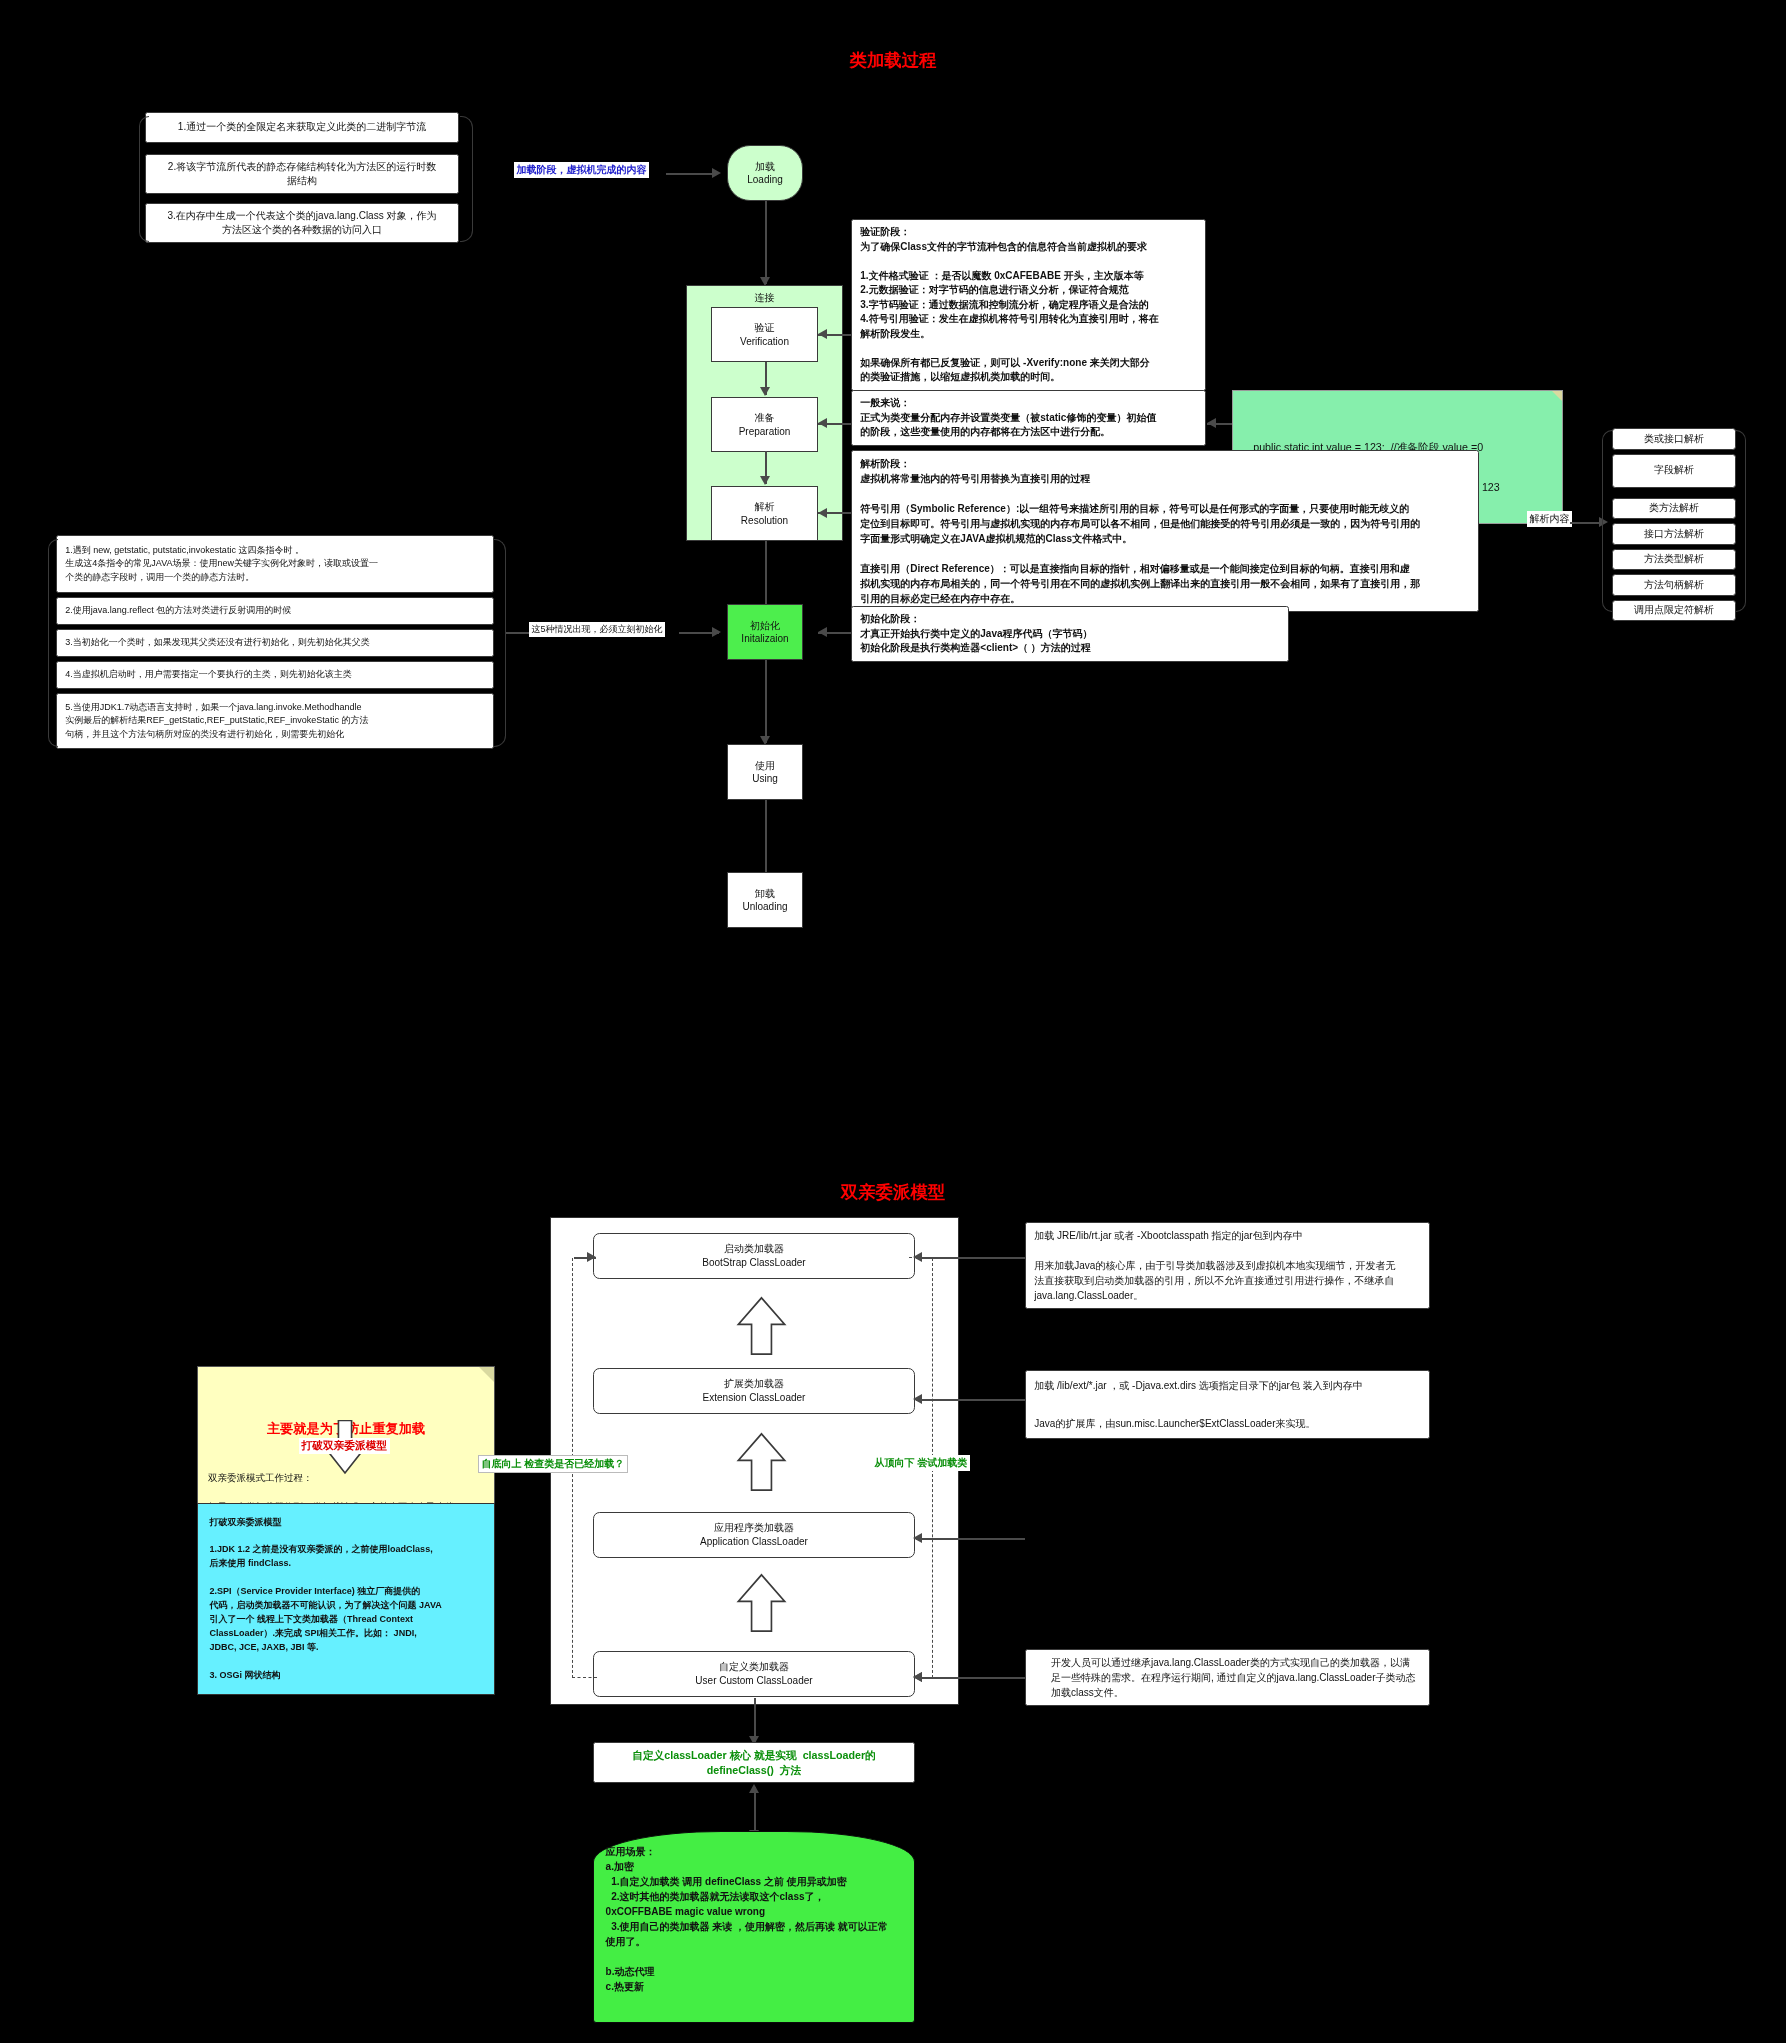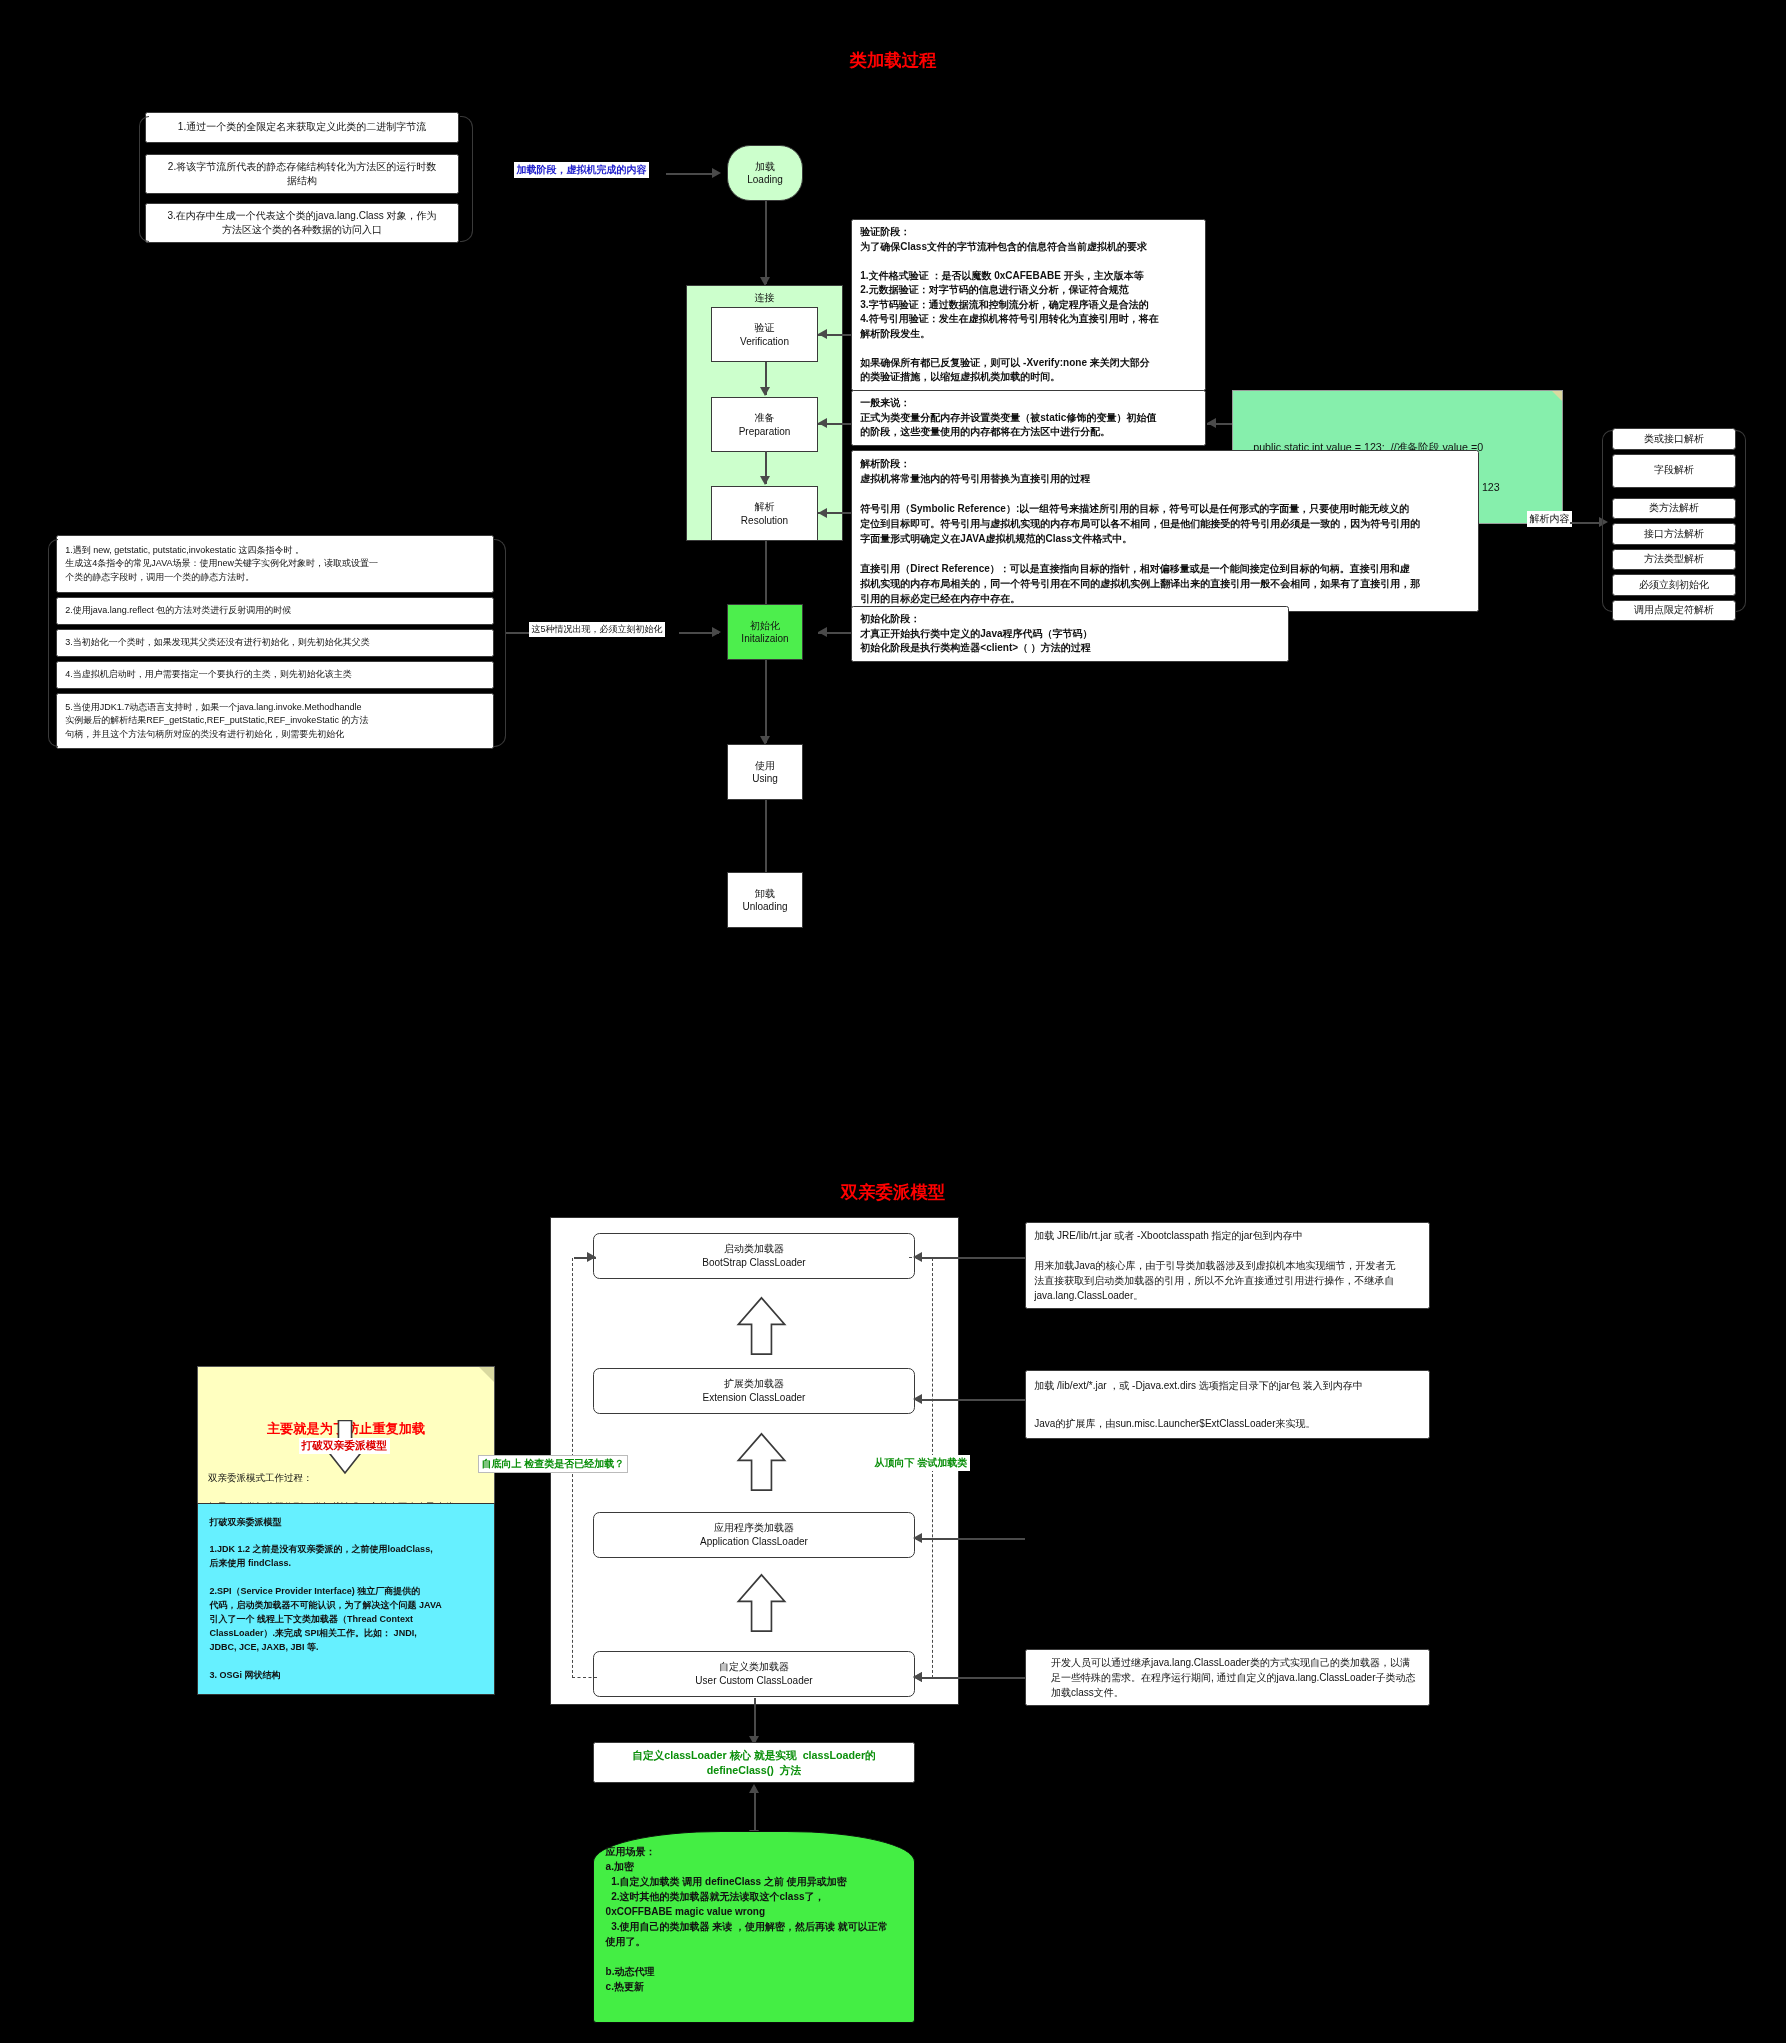--- a/index.html
+++ b/index.html
@@ -283,21 +283,21 @@
 
   <div class="abs brace-l" style="left:1602px;top:430px;width:10px;height:182px;"></div>
   <div class="abs brace-r" style="left:1736px;top:430px;width:10px;height:182px;"></div>
 
   <div class="abs" id="resolution-items" style="left:1612px;top:428px;width:124px;">
       <div class="wbox center fs12" style="height: 21.5px; display: flex; align-items: center; justify-content: center; margin-bottom: 4.1px; border-radius: 3.3px;">类或接口解析</div>
       <div class="wbox center fs12" style="height: 34px; display: flex; align-items: center; justify-content: center; margin-bottom: 10px; border-radius: 3.3px; text-align: center;">字段解析</div>
       <div class="wbox center fs12" style="height: 21.5px; display: flex; align-items: center; justify-content: center; margin-bottom: 4.1px; border-radius: 3.3px;">类方法解析</div>
       <div class="wbox center fs12" style="height: 21.5px; display: flex; align-items: center; justify-content: center; margin-bottom: 4.1px; border-radius: 3.3px;">接口方法解析</div>
       <div class="wbox center fs12" style="height: 21.5px; display: flex; align-items: center; justify-content: center; margin-bottom: 4.1px; border-radius: 3.3px;">方法类型解析</div>
-      <div class="wbox center fs12" style="height: 21.5px; display: flex; align-items: center; justify-content: center; margin-bottom: 4.1px; border-radius: 3.3px;">必须立刻初始化</div>
+      <div class="wbox center fs12" style="height: 21.5px; display: flex; align-items: center; justify-content: center; margin-bottom: 4.1px; border-radius: 3.3px;">方法句柄解析</div>
       <div class="wbox center fs12" style="height: 21.5px; display: flex; align-items: center; justify-content: center; margin-bottom: 4.1px; border-radius: 3.3px;">调用点限定符解析</div>
     </div>
 
   <div class="abs wbox fs11" style="left:56px;top:535px;width:438px;height:58px;display:flex;align-items:center;">1.遇到 new, getstatic, putstatic,invokestatic 这四条指令时 。
 生成这4条指令的常见JAVA场景：使用new关键字实例化对象时，读取或设置一
 个类的静态字段时，调用一个类的静态方法时。</div>
   <div class="abs wbox fs11" style="left:56px;top:597px;width:438px;height:28px;display:flex;align-items:center;">2.使用java.lang.reflect 包的方法对类进行反射调用的时候</div>
   <div class="abs wbox fs11" style="left:56px;top:629px;width:438px;height:28px;display:flex;align-items:center;">3.当初始化一个类时，如果发现其父类还没有进行初始化，则先初始化其父类</div>
   <div class="abs wbox fs11" style="left:56px;top:661px;width:438px;height:28px;display:flex;align-items:center;">4.当虚拟机启动时，用户需要指定一个要执行的主类，则先初始化该主类</div>
   <div class="abs wbox fs11" style="left:56px;top:693px;width:438px;height:56px;display:flex;align-items:center;">5.当使用JDK1.7动态语言支持时，如果一个java.lang.invoke.Methodhandle

